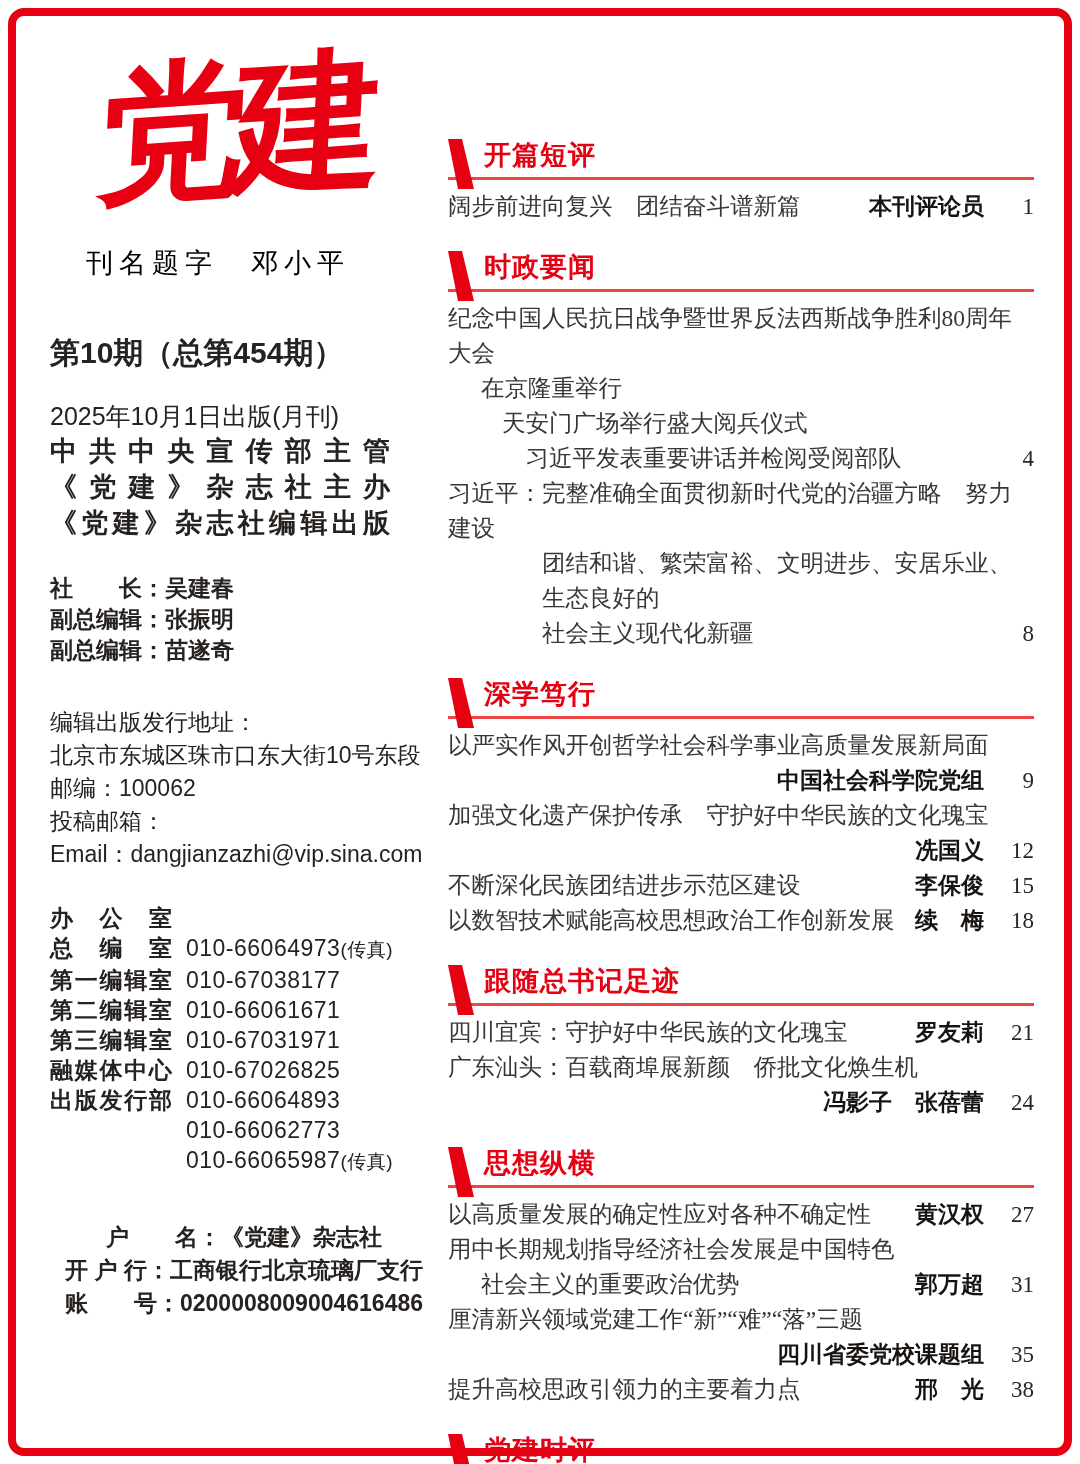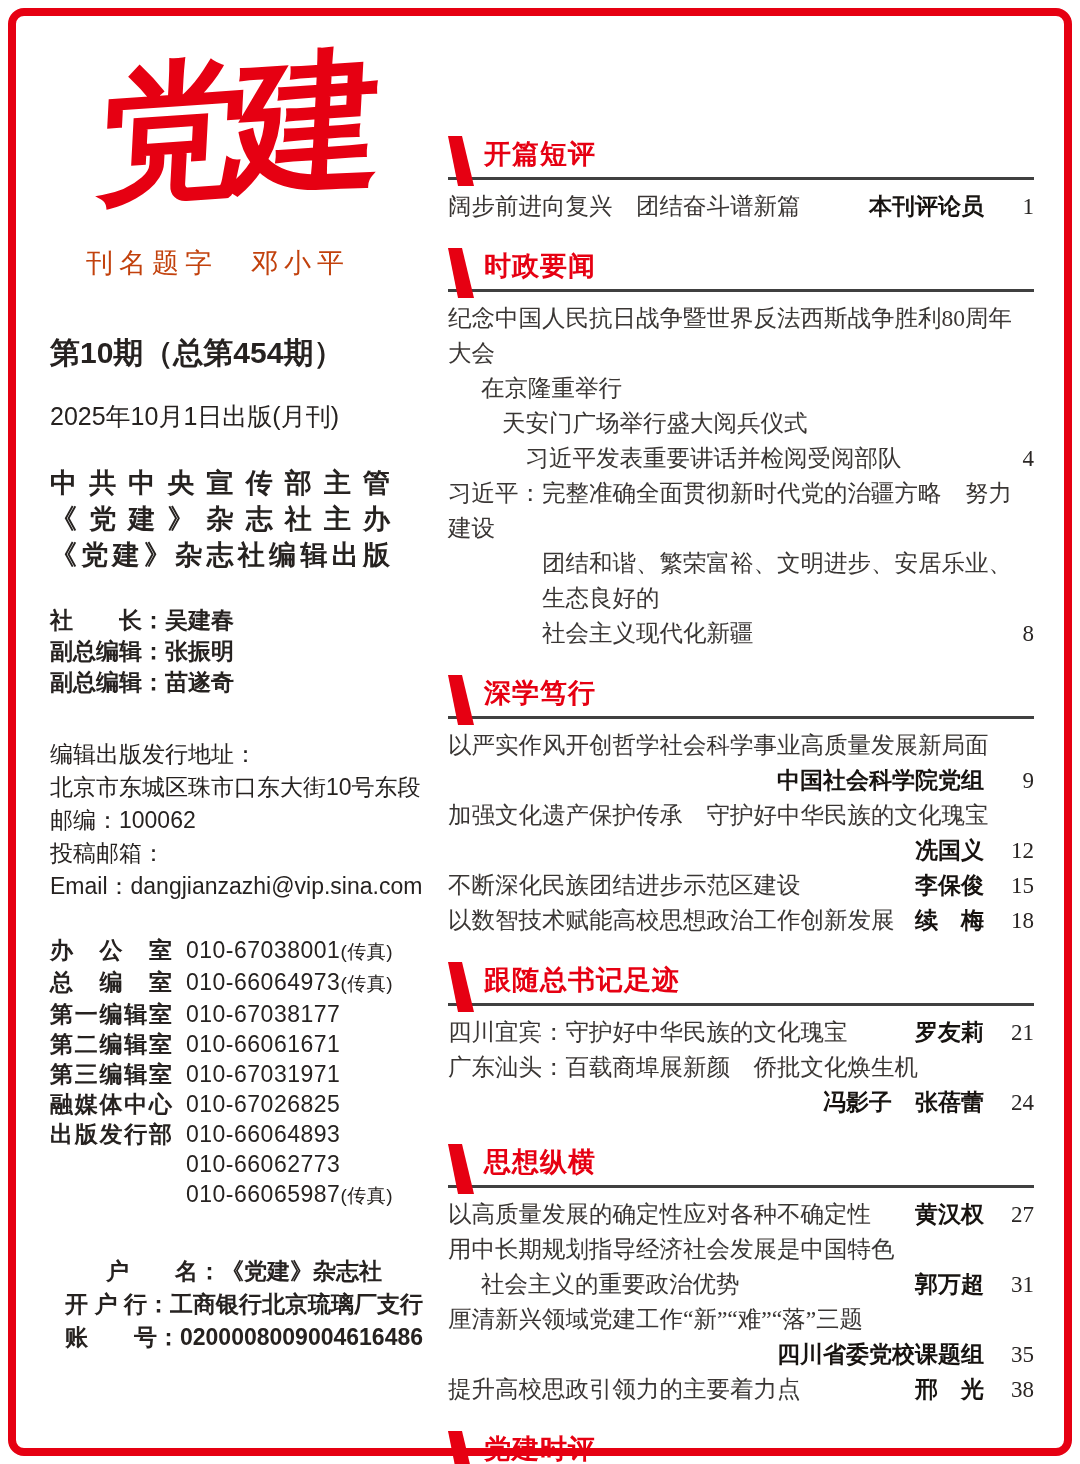--- a/index.html
+++ b/index.html
@@ -30,29 +30,29 @@
     transform: rotate(-4deg) skewX(-7deg);
     transform-origin: left center;
     margin-left: 34px;
     width: 300px;
     text-align: center;
   }
   .tagline {
     font-family: "DejaVu Serif", serif;
     font-size: 27px;
     letter-spacing: 6px;
-    color: #c2410c;
+    color: #000000;
     margin: 10px 0 0 36px;
   }
   .issue {
     margin-top: 52px;
     font-size: 30px; font-weight: bold; color: #262220;
   }
   .date { margin-top: 26px; font-size: 25px; font-weight: 400; }
-  .publisher { margin-top: 32px; width: 340px; }
+  .publisher { width: 340px; }
   .publisher div {
     font-size: 27px; font-weight: bold; line-height: 36px;
     text-align: justify; text-align-last: justify;
   }
   .staff { margin-top: 32px; }
   .staff div { font-size: 23px; font-weight: bold; line-height: 31px; }
   .address { margin-top: 40px; }
   .address div { font-size: 23px; font-weight: 500; line-height: 33px; }
   .phones { margin-top: 32px; }
   .phone-row { line-height: 30px; font-size: 23px; display: flex; align-items: baseline; }
@@ -64,22 +64,22 @@
   .phone-suffix { font-size: 19px; font-weight: 500; }
   .bank { margin-top: 44px; }
   .bank div { font-size: 23px; font-weight: bold; line-height: 33px; text-align: center; }
 
   
   .right-col { position: absolute; left: 448px; top: 136px; width: 586px; }
   .section { margin-top: 24px; }
   .section:first-child { margin-top: 0; }
   .sec-head {
     position: relative;
-    display: flex; align-items: flex-start;
-    border-bottom: 3px solid #404040;
+    display: flex; align-items: flex-end;
+    border-bottom: 3px solid #ef4444;
     padding-bottom: 4px;
     height: 44px;
   }
   .wedge { width: 26px; height: 50px; margin-bottom: -16px; flex: 0 0 auto; }
   .sec-title {
     font-size: 27px; font-weight: bold; color: #e60012;
     margin-left: 10px; letter-spacing: 1px;
   }
   .sec-rows { margin-top: 9px; }
   .toc-row { display: flex; align-items: flex-end; line-height: 35px; }
@@ -122,21 +122,20 @@
   <div class="address" id="address">
       <div>编辑出版发行地址：</div>
       <div>北京市东城区珠市口东大街10号东段</div>
       <div>邮编：100062</div>
       <div>投稿邮箱：</div>
       <div>Email：dangjianzazhi@vip.sina.com</div>
     </div>
   <div class="phones" id="phones">
       <div class="phone-row">
         <span class="phone-label">办公室</span>
-        <span class="phone-number">010-67038001<span class="phone-suffix">(传真)</span></span>
       </div>
       <div class="phone-row">
         <span class="phone-label">总编室</span>
         <span class="phone-number">010-66064973<span class="phone-suffix">(传真)</span></span>
       </div>
       <div class="phone-row">
         <span class="phone-label">第一编辑室</span>
         <span class="phone-number">010-67038177</span>
       </div>
       <div class="phone-row">

